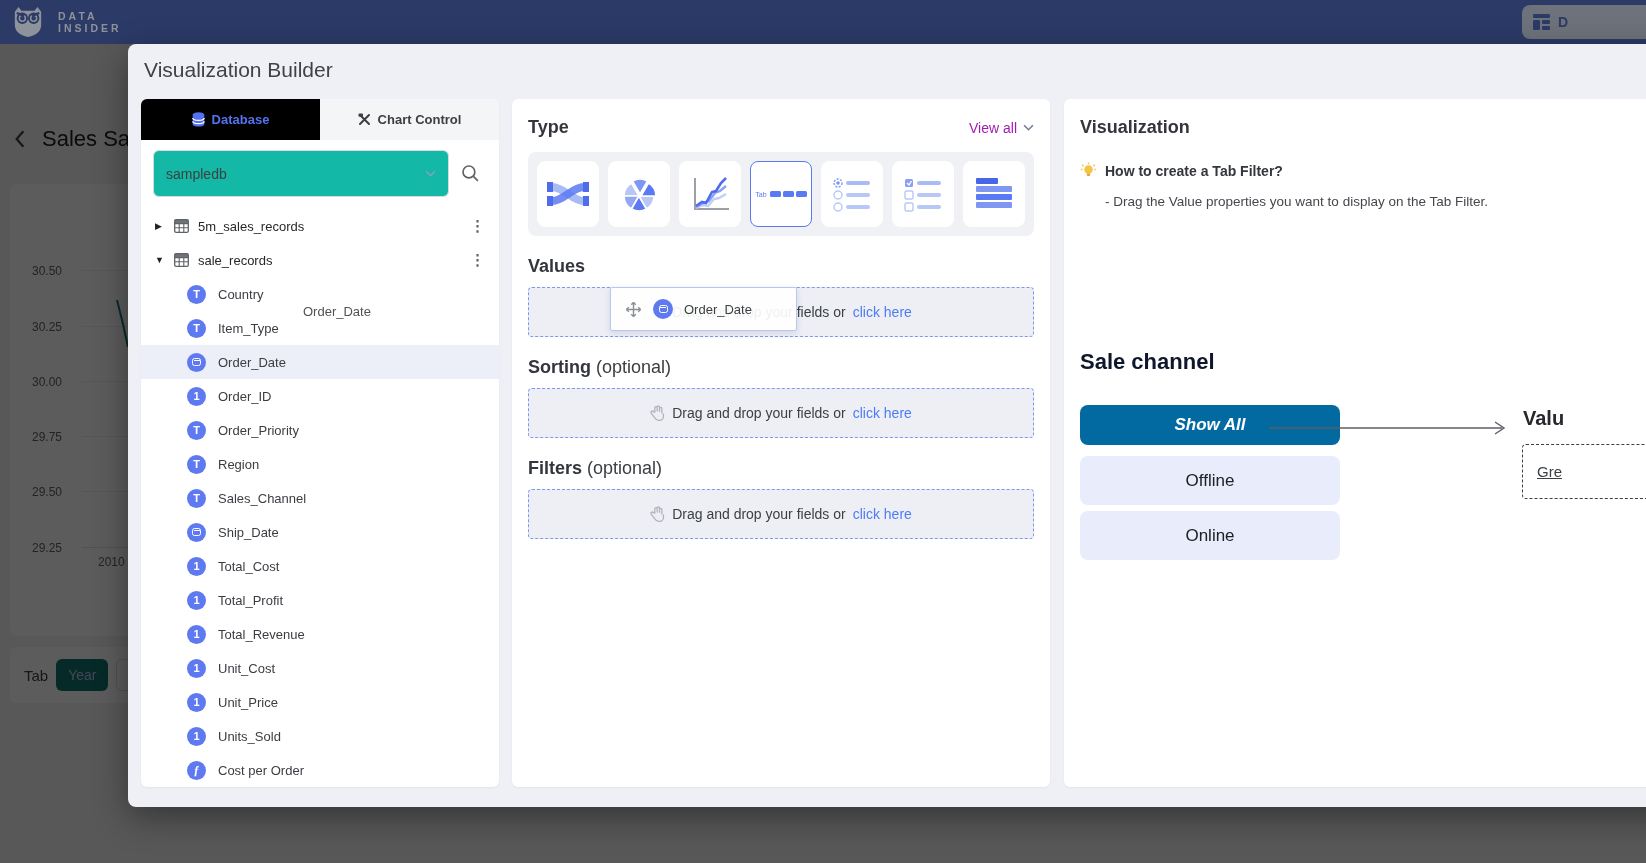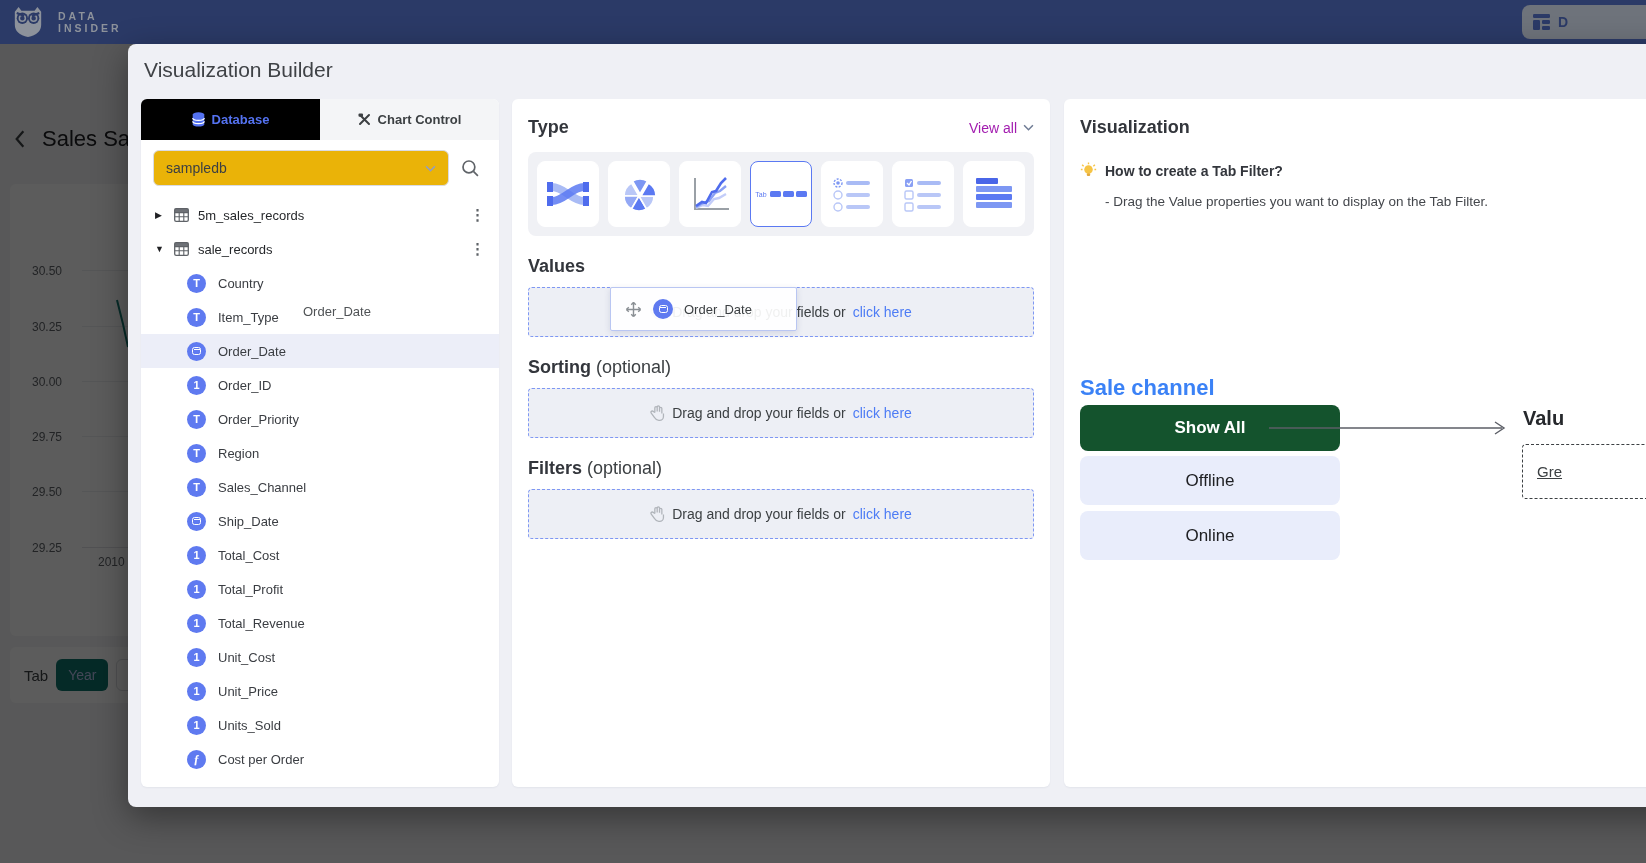--- a/index.html
+++ b/index.html
@@ -36,21 +36,21 @@
   .panel { position:absolute; top:55px; height:688px; background:#fff; border-radius:6px; box-shadow:0 1px 2px rgba(40,45,80,.06); }
   .panel.left { left:13px; width:358px; }
   .panel.center { left:384px; width:538px; }
   .panel.right { left:936px; width:600px; }
 
   
   .ltabs { display:flex; height:41px; border-radius:6px 6px 0 0; overflow:hidden; }
   .ltab { flex:1; display:flex; align-items:center; justify-content:center; gap:7px; font-size:13px; font-weight:bold; color:#3c4043; background:#f4f5f7; cursor:pointer; }
   .ltab.active { background:#000000; color:#5472f0; }
   .search-row { display:flex; align-items:center; gap:12px; padding:10px 12px 6px 12px; }
-  .dbselect { width:296px; height:36px; border:1px solid #d9dbe3; border-radius:6px; display:flex; align-items:center; justify-content:space-between; padding:0 12px; font-size:14px; color:#3c4043; background:#eab308; cursor:pointer; }
+  .dbselect { width:296px; height:47px; border:1px solid #d9dbe3; border-radius:6px; display:flex; align-items:center; justify-content:space-between; padding:0 12px; font-size:14px; color:#3c4043; background:#14b8a6; cursor:pointer; }
   .tree { position:relative; padding-top:6px; }
   .grow { height:34px; display:flex; align-items:center; gap:9px; padding:0 14px 0 14px; font-size:13px; color:#26282b; cursor:pointer; }
   .caret { font-size:9px; color:#202124; width:10px; }
   .kebab { margin-left:auto; font-size:15px; color:#5f6368; cursor:pointer; font-weight:bold; }
   .frow { height:34px; display:flex; align-items:center; gap:12px; padding-left:46px; font-size:13px; color:#3a3d42; cursor:pointer; }
   .frow.sel { background:#eceef8; }
   .ficon { width:19px; height:19px; border-radius:50%; background:#5f7af0; color:#fff; display:flex; align-items:center; justify-content:center; font-size:11px; font-weight:bold; flex:none; }
   .ficon .fi-f { font-style:italic; font-family:"Liberation Serif",serif; font-size:12px; }
   .dg { width:9px; height:8px; border:1.6px solid #fff; border-radius:2.5px; position:relative; display:block; }
   .dg::after { content:""; position:absolute; left:0.5px; right:0.5px; top:0.8px; height:1.5px; background:#fff; }
@@ -71,23 +71,23 @@
   .zone-label { padding:20px 16px 0 16px; }
   .dropzone { margin:10px 16px 0 16px; height:50px; background:#edeff5; border:1px dashed #7e97f3; border-radius:4px; display:flex; align-items:center; justify-content:center; gap:7px; font-size:14px; color:#3c4043; }
   .dz-link { color:#4d7cf5; cursor:pointer; }
   .chip { position:absolute; left:98px; top:188px; width:187px; height:44px; background:rgba(255,255,255,.92); border:1px solid #b9c6f2; border-radius:2px; box-shadow:0 2px 6px rgba(60,70,120,.15); display:flex; align-items:center; gap:11px; padding-left:14px; font-size:13px; color:#3c4043; z-index:3; }
   .chip .ficon { width:20px; height:20px; }
 
   
   .r-inner { padding:18px 16px; }
   .tip-row { display:flex; align-items:center; gap:8px; margin-top:24px; font-size:14px; font-weight:bold; color:#33363c; }
   .tip-body { margin-top:15px; padding-left:25px; font-size:13.5px; color:#44474c; }
-  .preview-title { position:absolute; left:16px; top:276px; font-size:22px; font-weight:600; color:#3b82f6; }
+  .preview-title { position:absolute; left:16px; top:250px; font-size:22px; font-weight:600; color:#0f172a; }
   .pbtn { position:absolute; left:16px; width:260px; border:none; border-radius:8px; font-size:17px; cursor:pointer; }
-  .pbtn.showall { top:306px; height:46px; background:#14532d; color:#fff; font-weight:bold; }
+  .pbtn.showall { top:306px; height:40px; background:#0369a1; color:#fff; font-weight:bold;font-style:italic; }
   .pbtn.off { top:357px; height:49px; background:#e9edfb; color:#202124; }
   .pbtn.on  { top:412px; height:49px; background:#e9edfb; color:#202124; }
   .arrow-svg { position:absolute; left:205px; top:320px; }
   .annot-title { position:absolute; left:459px; top:308px; font-size:20px; font-weight:bold; color:#26282c; white-space:nowrap; }
   .annot-box { position:absolute; left:458px; top:345px; width:200px; height:55px; border:1.5px dashed #3c4043; border-radius:4px; display:flex; align-items:center; padding-left:14px; }
   .annot-box span { font-size:15px; color:#3c4043; text-decoration:underline; cursor:pointer; white-space:nowrap; }
 </style>
 </head>
 <body>
 

